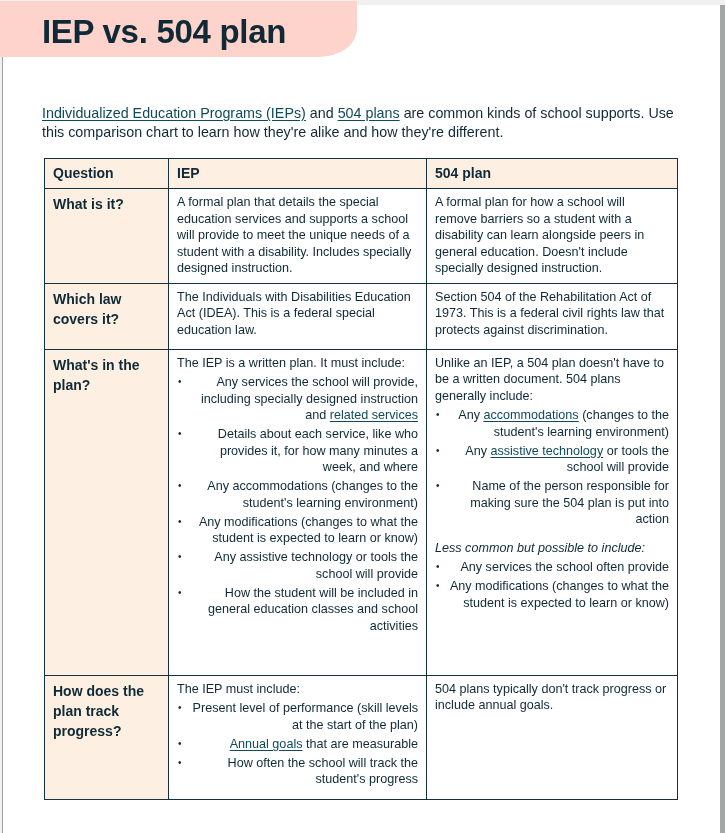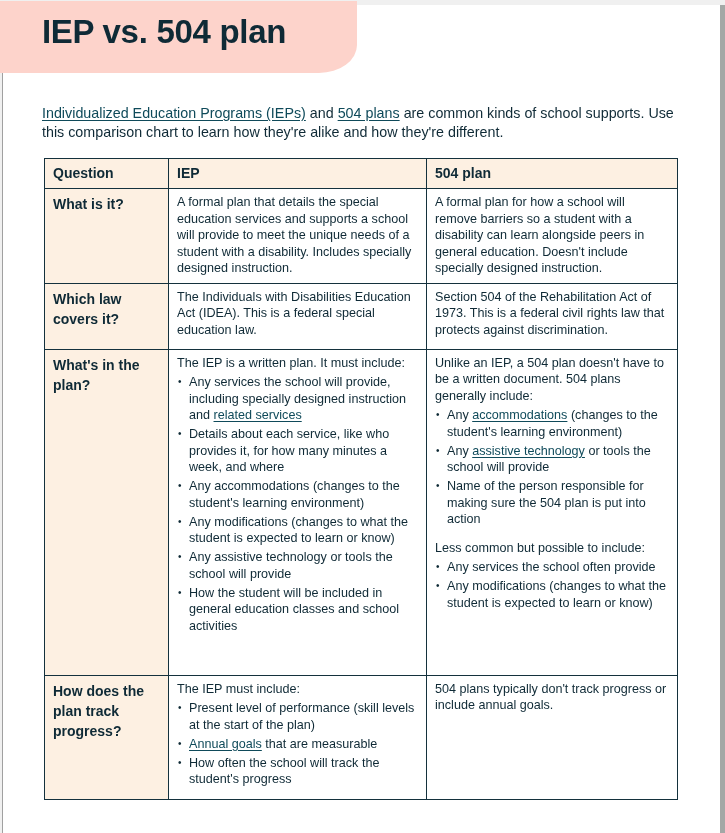--- a/index.html
+++ b/index.html
@@ -14,21 +14,21 @@
       position: absolute; left: 2px; top: 5px; width: 718px; height: 828px;
       background: #ffffff;
       border-left: 1px solid #a0a0a0;
     }
     .rightbar {
       position: absolute; right: 0; top: 5px; width: 5px; height: 828px;
       background: #a3a8a6;
     }
     .topline { position: absolute; left: 0; top: 5px; width: 725px; height: 1px; background: #b0b0b0; }
     .title-banner {
-      position: absolute; left: 0; top: 1px; width: 357px; height: 72px;
+      position: absolute; left: 0; top: 1px; width: 357px; height: 56px;
       background: #fdd3cb;
       border-bottom-right-radius: 38px 28px;
     }
     .title {
       position: absolute; left: 42px; top: 12px;
       font-size: 33px; font-weight: bold; color: #0f2a36; letter-spacing: -0.3px;
       margin: 0;
     }
     .intro {
       position: absolute; left: 42px; top: 104px; width: 640px;
@@ -48,23 +48,23 @@
       padding: 5px 8px 6px 8px;
     }
     table.cmp th {
       background: #fdf0e2; font-size: 14px; font-weight: bold; padding: 6px 8px 6px 8px; height: 17px;
     }
     td.q { background: #fdf0e2; font-weight: bold; font-size: 14px; line-height: 20px; width: 107px; }
     th.qh { width: 107px; }
     th.iep, td.iep { width: 241px; }
     td.iep, td.s504 { padding-left: 9px; margin-left: 36px; }
     ul.bl { list-style: none; margin: 3px 0 0 0; padding: 0; }
-    ul.bl li { position: relative; padding-left: 12px; margin-bottom: 2.5px; }
+    ul.bl li { position: relative; padding-left: 12px; margin-bottom: 2.5px; text-align: right; }
     ul.bl li::before { content: "\2022"; position: absolute; left: 1px; top: 0; font-size: 10px; }
-    .gap { margin-top: 12px; }
+    .gap { margin-top: 12px; font-style: italic; }
   </style>
 </head>
 <body>
 
 <div class="topline"></div>
 <div class="page"></div>
 <div class="rightbar"></div>
 
 <div class="title-banner">
   <h1 class="title">IEP vs. 504 plan</h1>

